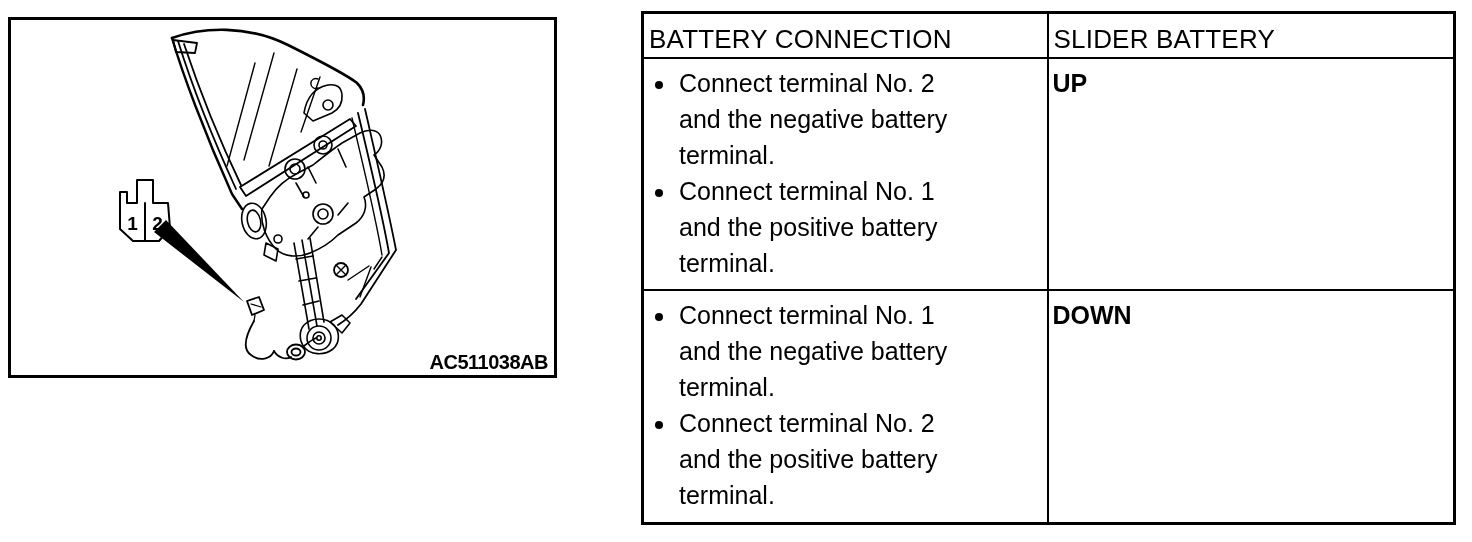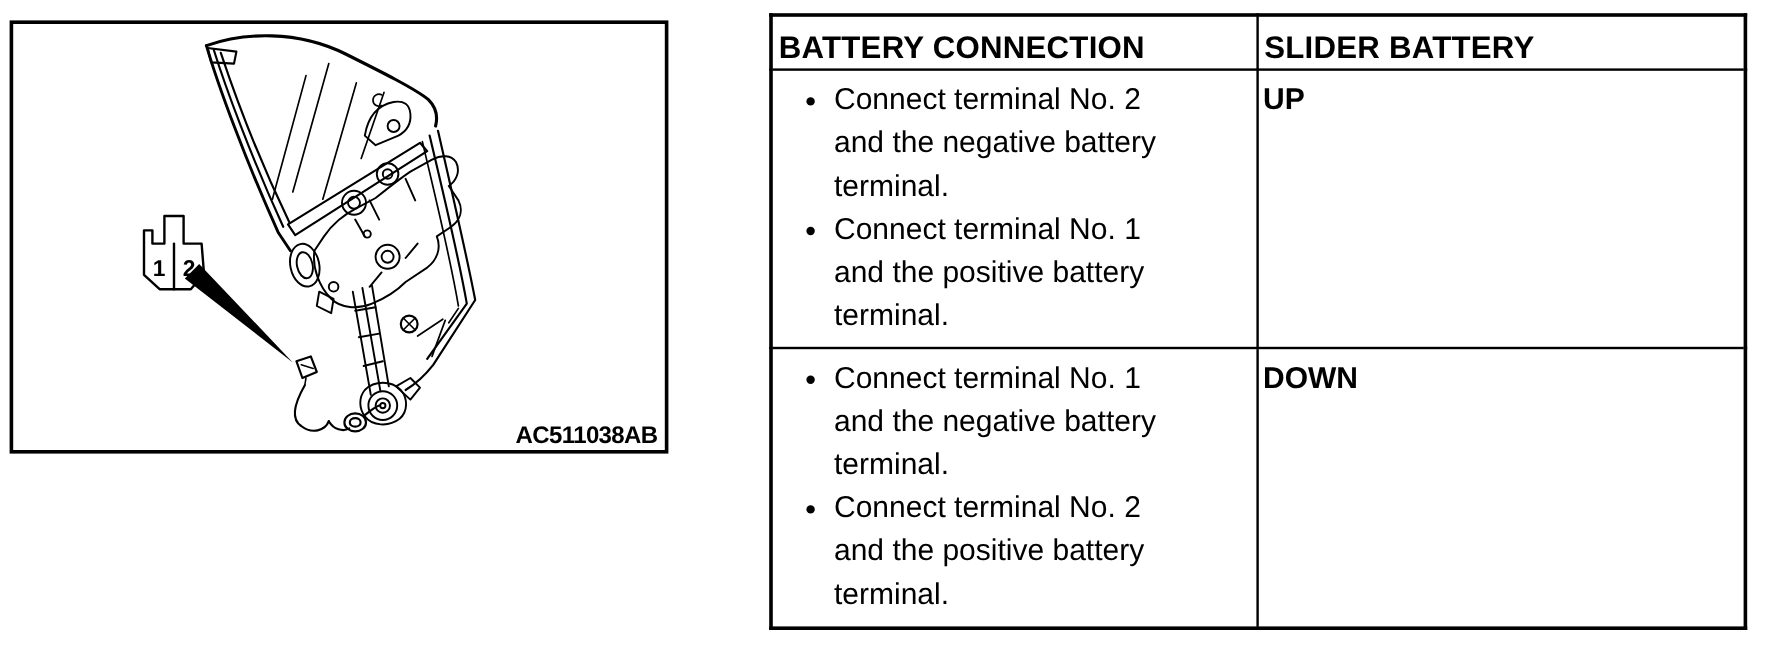--- a/index.html
+++ b/index.html
@@ -19,29 +19,29 @@
 
   
   table.spec {
     position:absolute; left:641px; top:11px; width:812px;
     border-collapse:collapse; table-layout:fixed;
     border:3px solid #000; background:#fff;
     font-size:25px; line-height:36px;
   }
   table.spec th, table.spec td { border:2px solid #000; vertical-align:top; }
   table.spec th {
-    font-size:26px; font-weight:bold; text-align:left;
+    font-size:26px; font-weight:normal; text-align:left;
     height:39px; padding:7px 6px 0 5px; letter-spacing:0.2px;
   }
   table.spec td { padding:6px 8px 0 4px; }
   tr.row-up  td { height:232px; }
   tr.row-down td { height:233px; }
   td.slider-cell { padding-left:7px;font-weight:bold; }
   ul.bullets { margin:0; padding:0 0 0 29px; list-style:disc outside; }
-  ul.bullets li { white-space:pre-line; padding-left:2px;margin-left:16px; }
+  ul.bullets li { white-space:pre-line; padding-left:2px; }
 </style>
 </head>
 <body>
 
 <div class="doc">
 
   <div class="figure-box">
     <svg viewBox="3 3 543 355" fill="none" stroke="#000" stroke-width="1.8" stroke-linecap="round" stroke-linejoin="round">
 
       <g>

